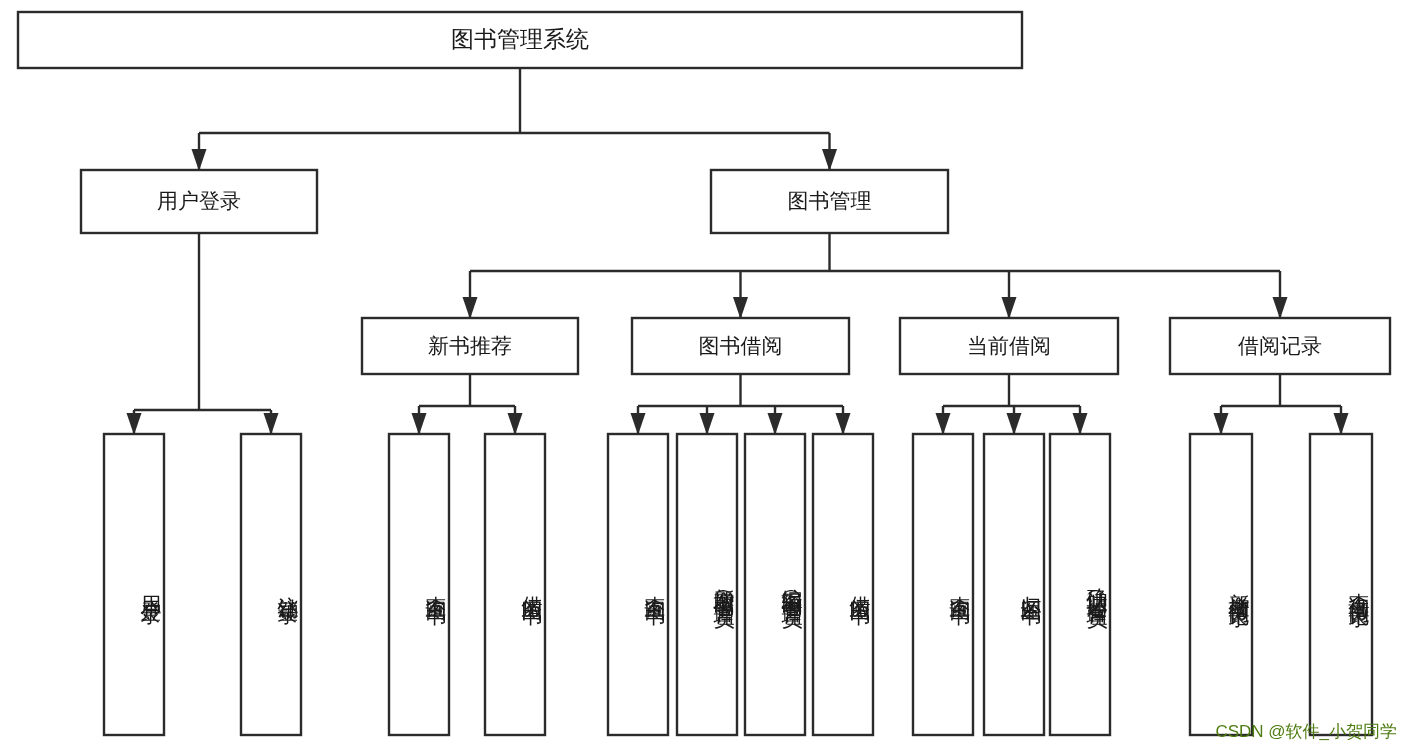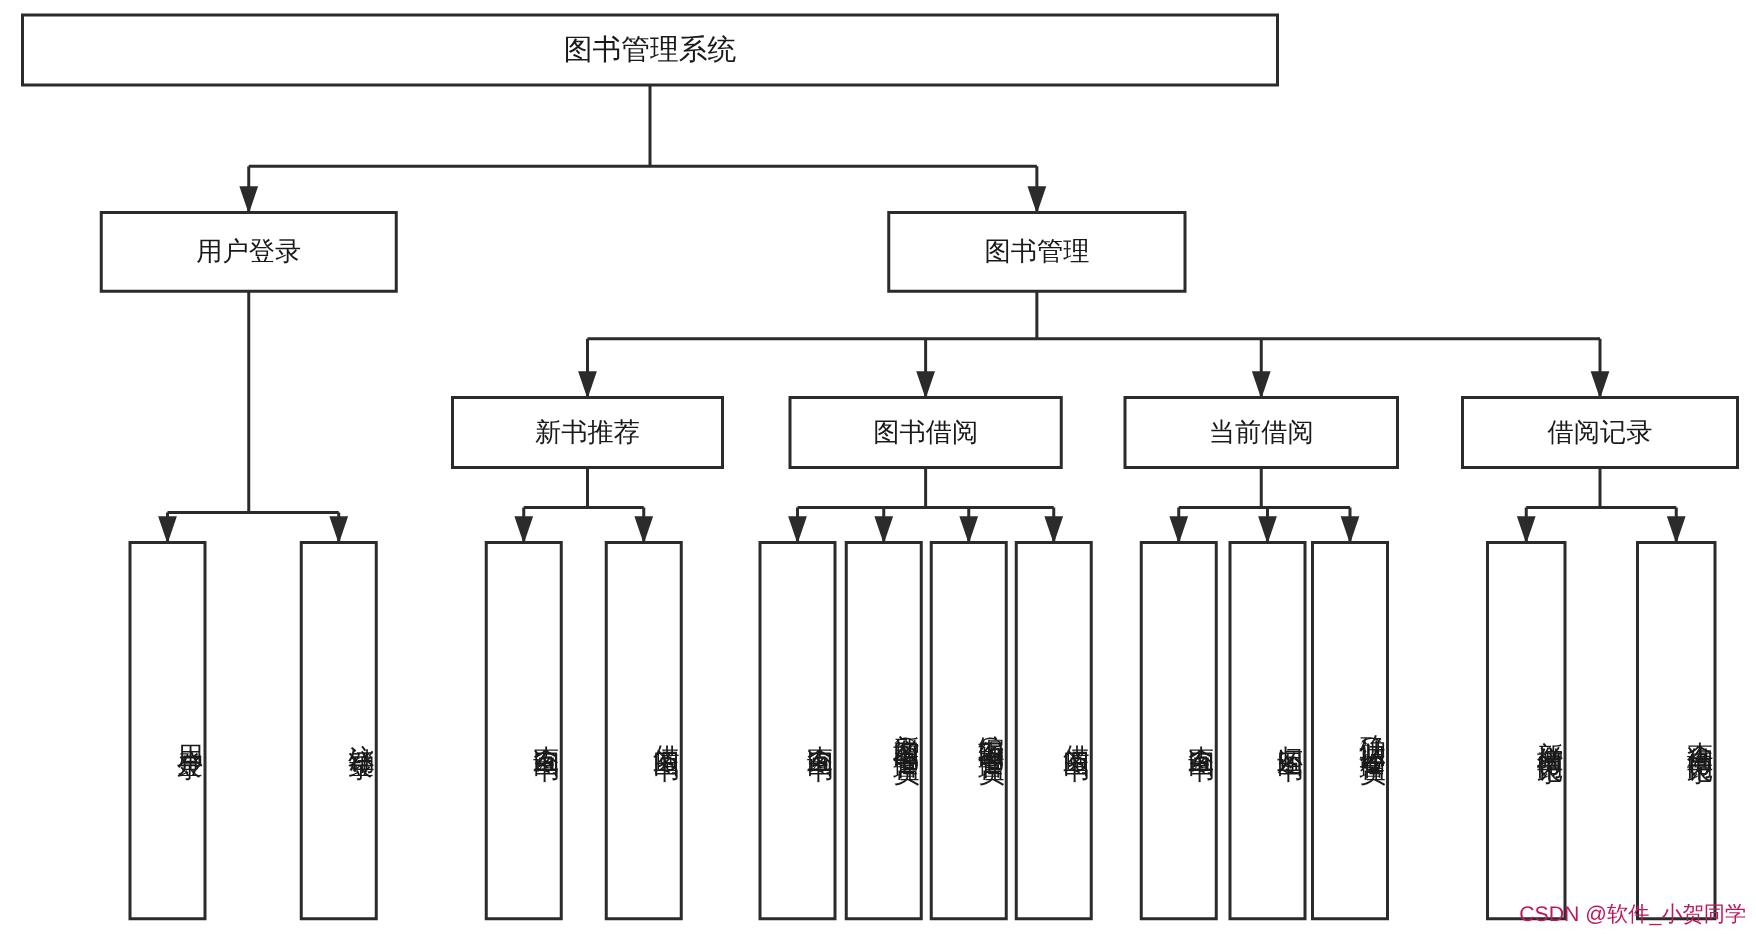--- a/index.html
+++ b/index.html
@@ -64,21 +64,21 @@
     letter-spacing: 3px;
     white-space: nowrap;
     pointer-events: none;
   }
   .watermark {
     position: absolute;
     right: 8px;
     bottom: 4px;
     font-family: "Liberation Sans", "DejaVu Sans", sans-serif;
     font-size: 17px;
-    color: #be185d;
+    color: #4d7c0f;
     white-space: nowrap;
     user-select: none;
   }
 </style>
 </head>
 <body>
 
 <div id="diagram-root">
 
   <svg class="flow" viewBox="0 0 1405 747">

